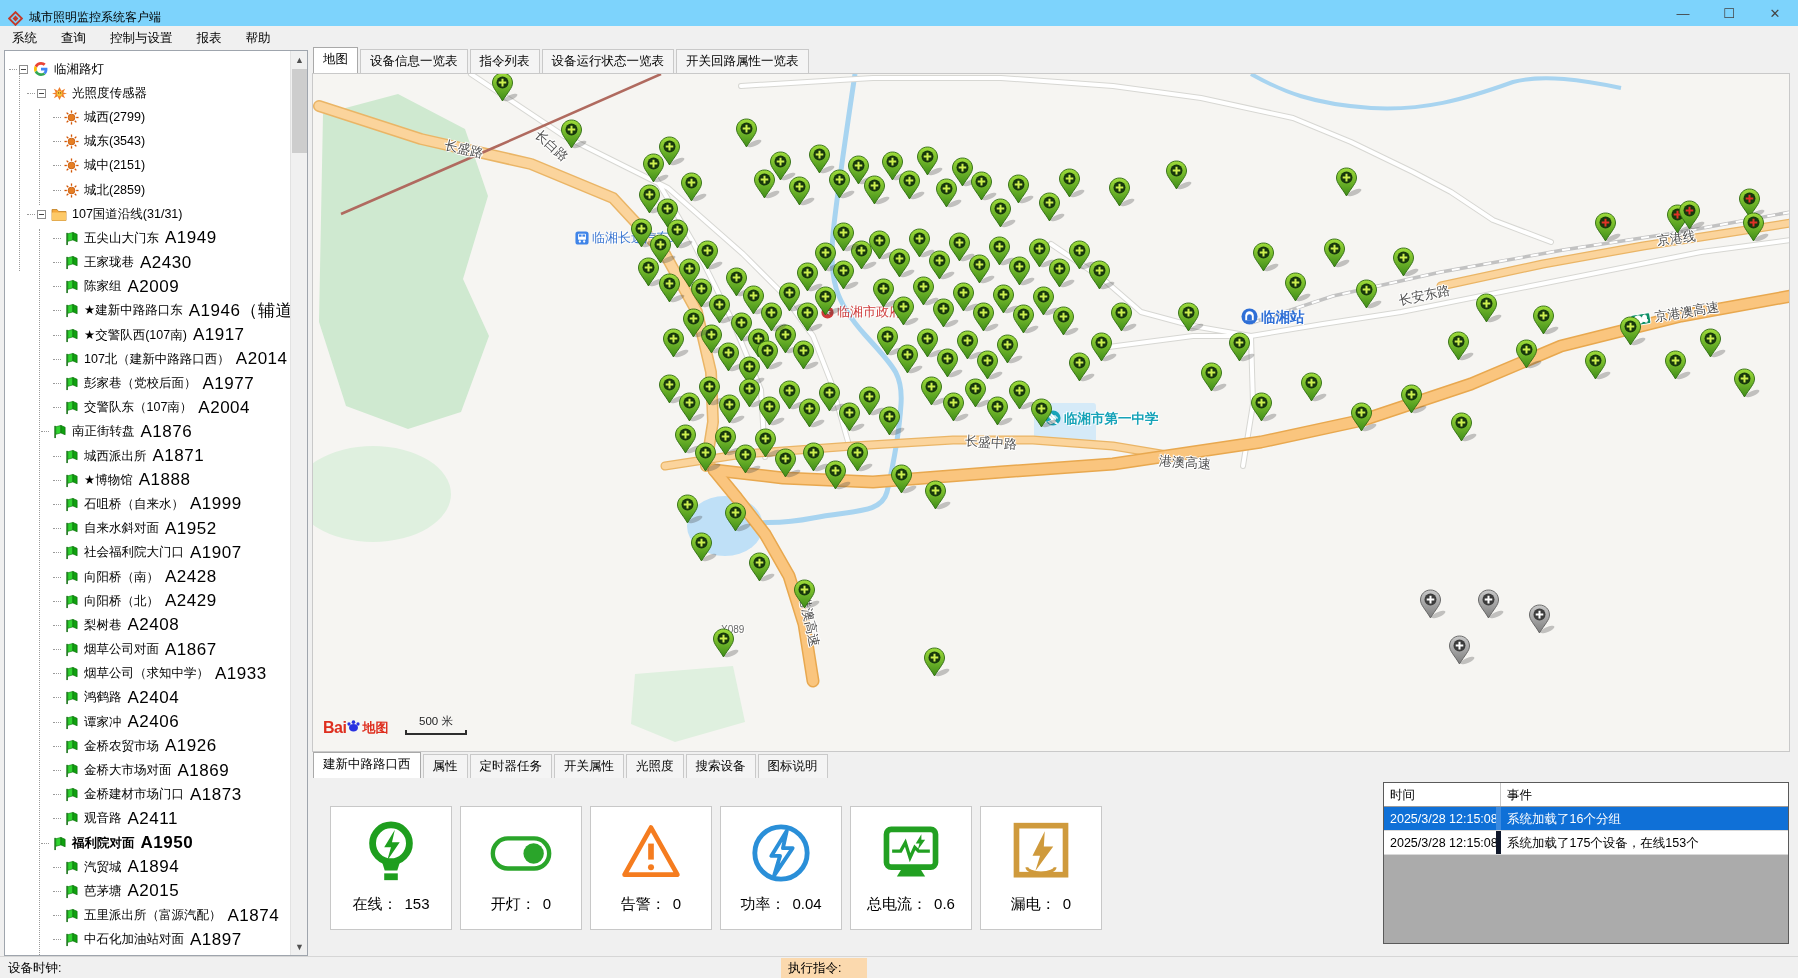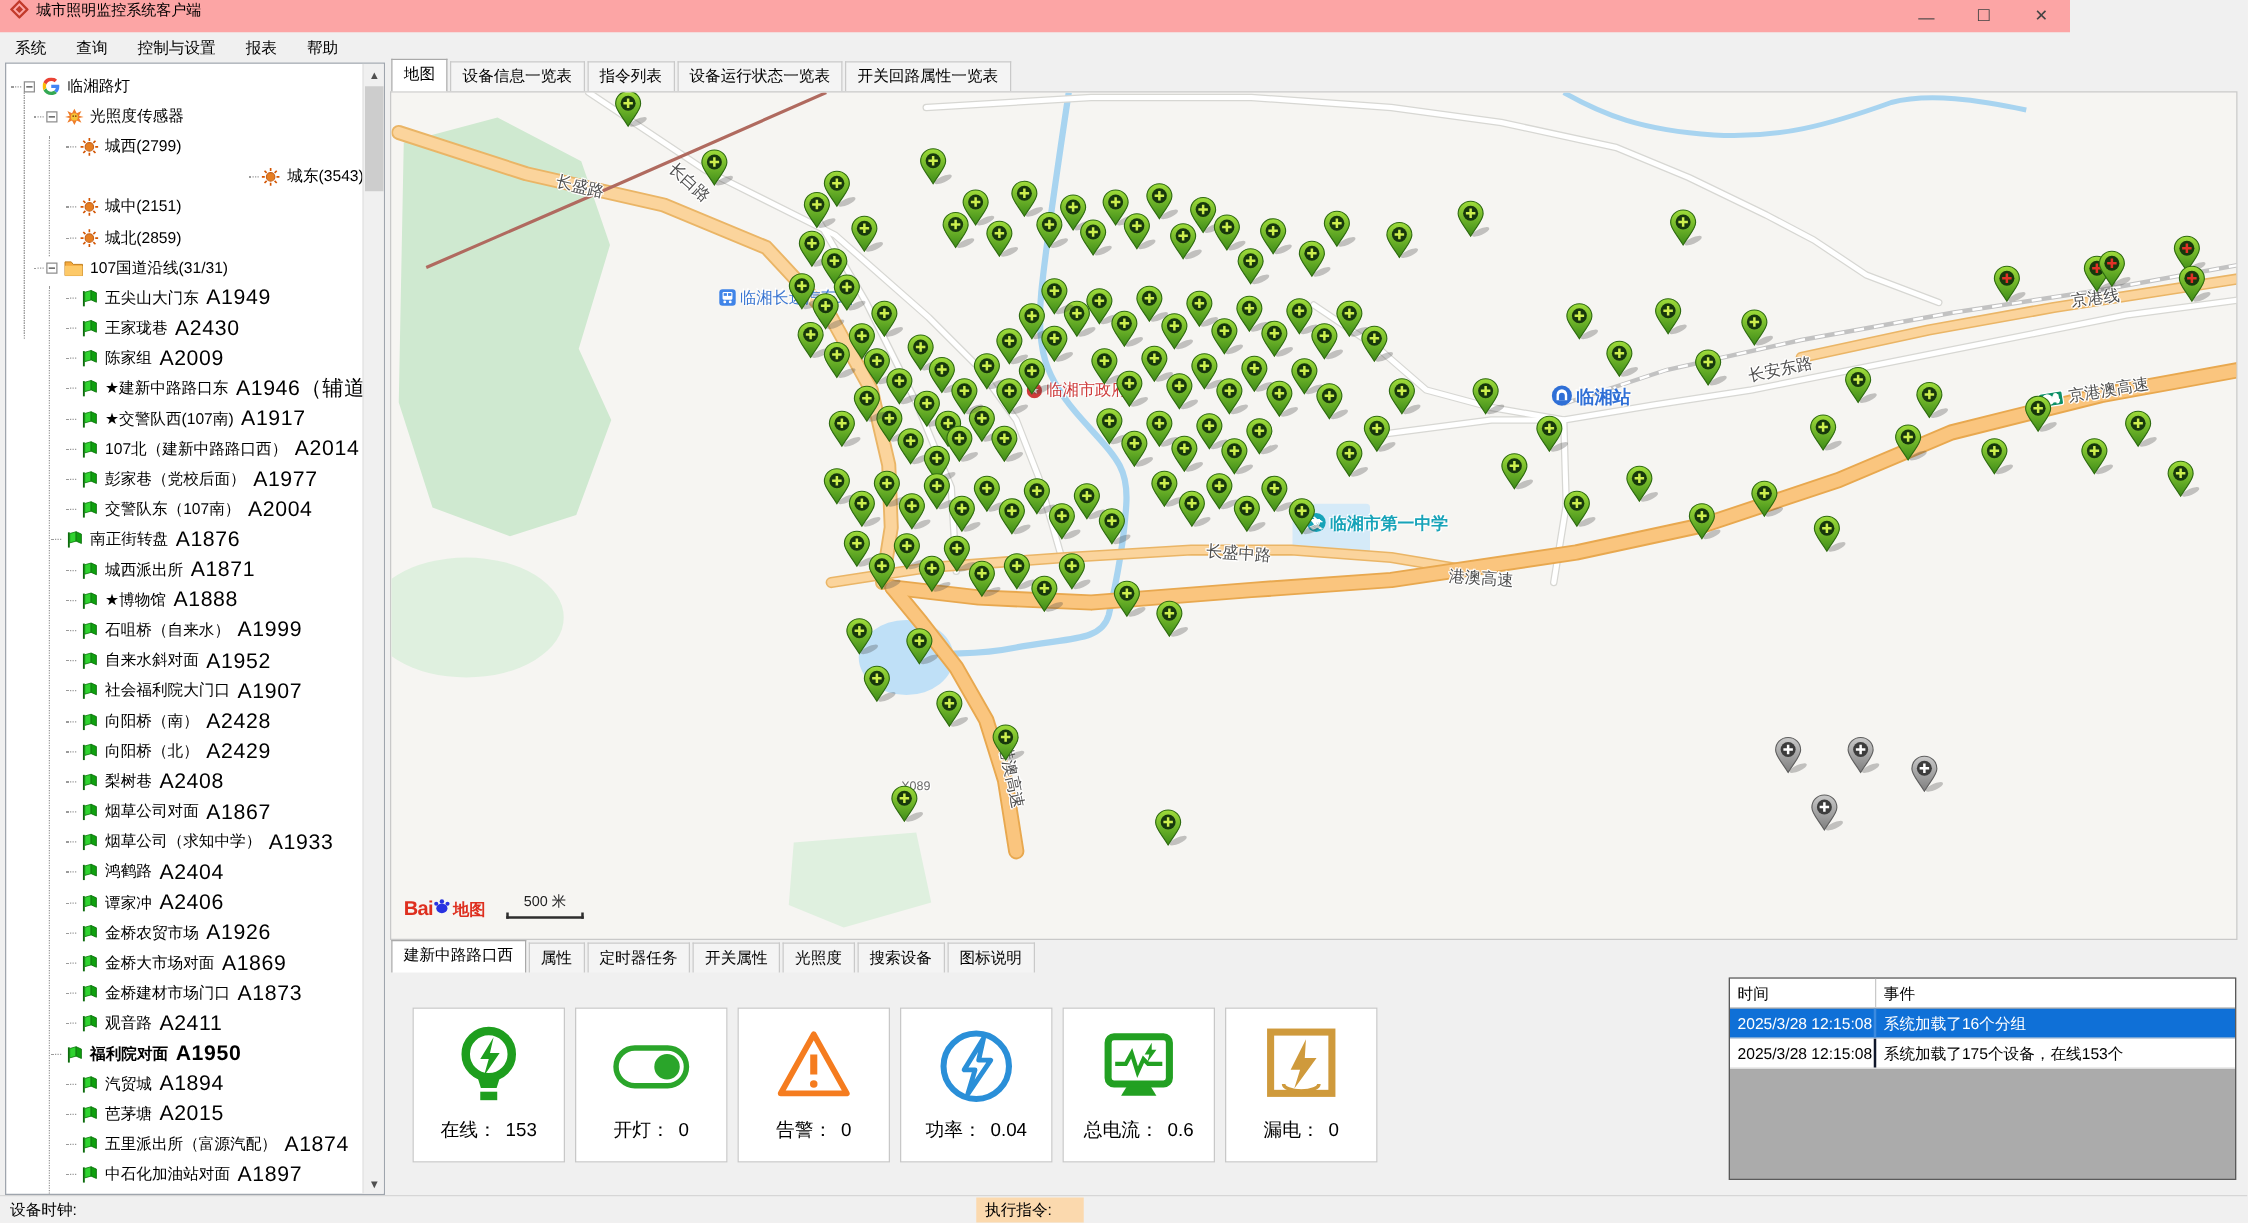--- a/index.html
+++ b/index.html
@@ -1,21 +1,21 @@
 <!DOCTYPE html>
 <html><head>
 <meta charset="utf-8">
 <style>
   * { margin:0; padding:0; box-sizing:border-box; }
   html,body { width:1798px; height:978px; overflow:hidden; }
   body { font-family:"Liberation Sans","DejaVu Sans",sans-serif; background:#f0f0f0; color:#000; }
   .app { position:relative; width:1798px; height:978px; background:#f0f0f0; }
 
   
-  .titlebar { position:absolute; left:0; top:0; width:1656px; height:26px; background:#fca5a5; display:flex; align-items:flex-start; }
+  .titlebar { position:absolute; left:0; top:0; width:1798px; height:26px; background:#7dd3fc; display:flex; align-items:flex-end; }
   .titlebar .appicon { margin:0 6px 0 8px; display:flex; }
   .titlebar .apptitle { font-size:12px; color:#000; }
   .winbtns { position:absolute; right:0; top:0; height:26px; display:flex; }
   .winbtn { width:46px; height:26px; display:flex; align-items:center; justify-content:center; font-size:13px; color:#444; }
   .menubar { position:absolute; left:0; top:26px; width:1798px; height:24px; background:#f0f0f0; display:flex; align-items:center; }
   .menuitem { font-size:12.5px; padding:3px 12px; color:#000; }
 
   
   .treepanel { position:absolute; left:4px; top:50px; width:304px; height:906px; background:#fff; border:1px solid #9fa5ad; overflow:hidden; }
   .tree { position:absolute; left:0; top:0; width:286px; height:904px; overflow:hidden; padding-top:6px; }
@@ -68,21 +68,21 @@
   .card .cicon { margin-top:10px; height:72px; display:flex; align-items:center; }
   .card .ctext { font-size:15px; color:#000; margin-top:6px; white-space:nowrap; }
   .card .cval { margin-left:7px; }
 
   
   .eventlog { position:absolute; left:1383px; top:782px; width:406px; height:162px; background:#ababab; border:1px solid #5a5a5a; font-size:12.5px; }
   .ehead { display:flex; background:#fff; border-bottom:1px solid #9a9a9a; height:24px; line-height:24px; }
   .ehead .c1 { width:117px; padding-left:6px; border-right:1px solid #c9c9c9; }
   .ehead .c2 { flex:1; padding-left:6px; }
   .erow { display:flex; height:24px; line-height:24px; background:#fff; border-bottom:1px solid #d9d9d9; }
-  .erow .c1 { width:117px; padding-left:6px; border-right:2px solid #0f172a; overflow:hidden; white-space:nowrap; }
+  .erow .c1 { width:117px; padding-left:6px; border-right:5px solid #0f172a; overflow:hidden; white-space:nowrap; }
   .erow .c2 { flex:1; padding-left:6px; white-space:nowrap; overflow:hidden; }
   .erow.sel { background:#0f70d7; color:#fff; }
   .erow.sel .c1 { border-right-color:#3b8ae0; }
 
   
   .statusbar { position:absolute; left:0; top:956px; width:1798px; height:22px; background:#f0f0f0; border-top:1px solid #d6d6d6; font-size:12.5px; }
   .sb-left { position:absolute; left:8px; top:3px; }
   .sb-exec { position:absolute; left:781px; top:1px; background:#fbd9ae; padding:2px 26px 3px 7px; }
 </style>
 </head>
@@ -153,21 +153,21 @@
                 <line x1="2.8" y1="2.8" x2="4.6" y2="4.6"></line>
                 <line x1="11.4" y1="11.4" x2="13.2" y2="13.2"></line>
                 <line x1="2.8" y1="13.2" x2="4.6" y2="11.4"></line>
                 <line x1="11.4" y1="4.6" x2="13.2" y2="2.8"></line>
               </g>
               <circle cx="8" cy="8" r="3.6" fill="#e67e22" stroke="#c8621a"></circle>
             </svg>
           </span>
           <span class="lbl">城西(2799)</span>
         </div>
-        <div class="trow" style="padding-left: 48px; justify-content: flex-end;">
+        <div class="trow" style="padding-left: 48px;">
           <span class="hstub" style="width: 8px;"></span>
           <span class="ticon">
             <svg width="15" height="15" viewBox="0 0 16 16">
               <g stroke="#d35400" stroke-width="1.4">
                 <line x1="8" y1="0.5" x2="8" y2="3"></line>
                 <line x1="8" y1="13" x2="8" y2="15.5"></line>
                 <line x1="0.5" y1="8" x2="3" y2="8"></line>
                 <line x1="13" y1="8" x2="15.5" y2="8"></line>
                 <line x1="2.8" y1="2.8" x2="4.6" y2="4.6"></line>
                 <line x1="11.4" y1="11.4" x2="13.2" y2="13.2"></line>

